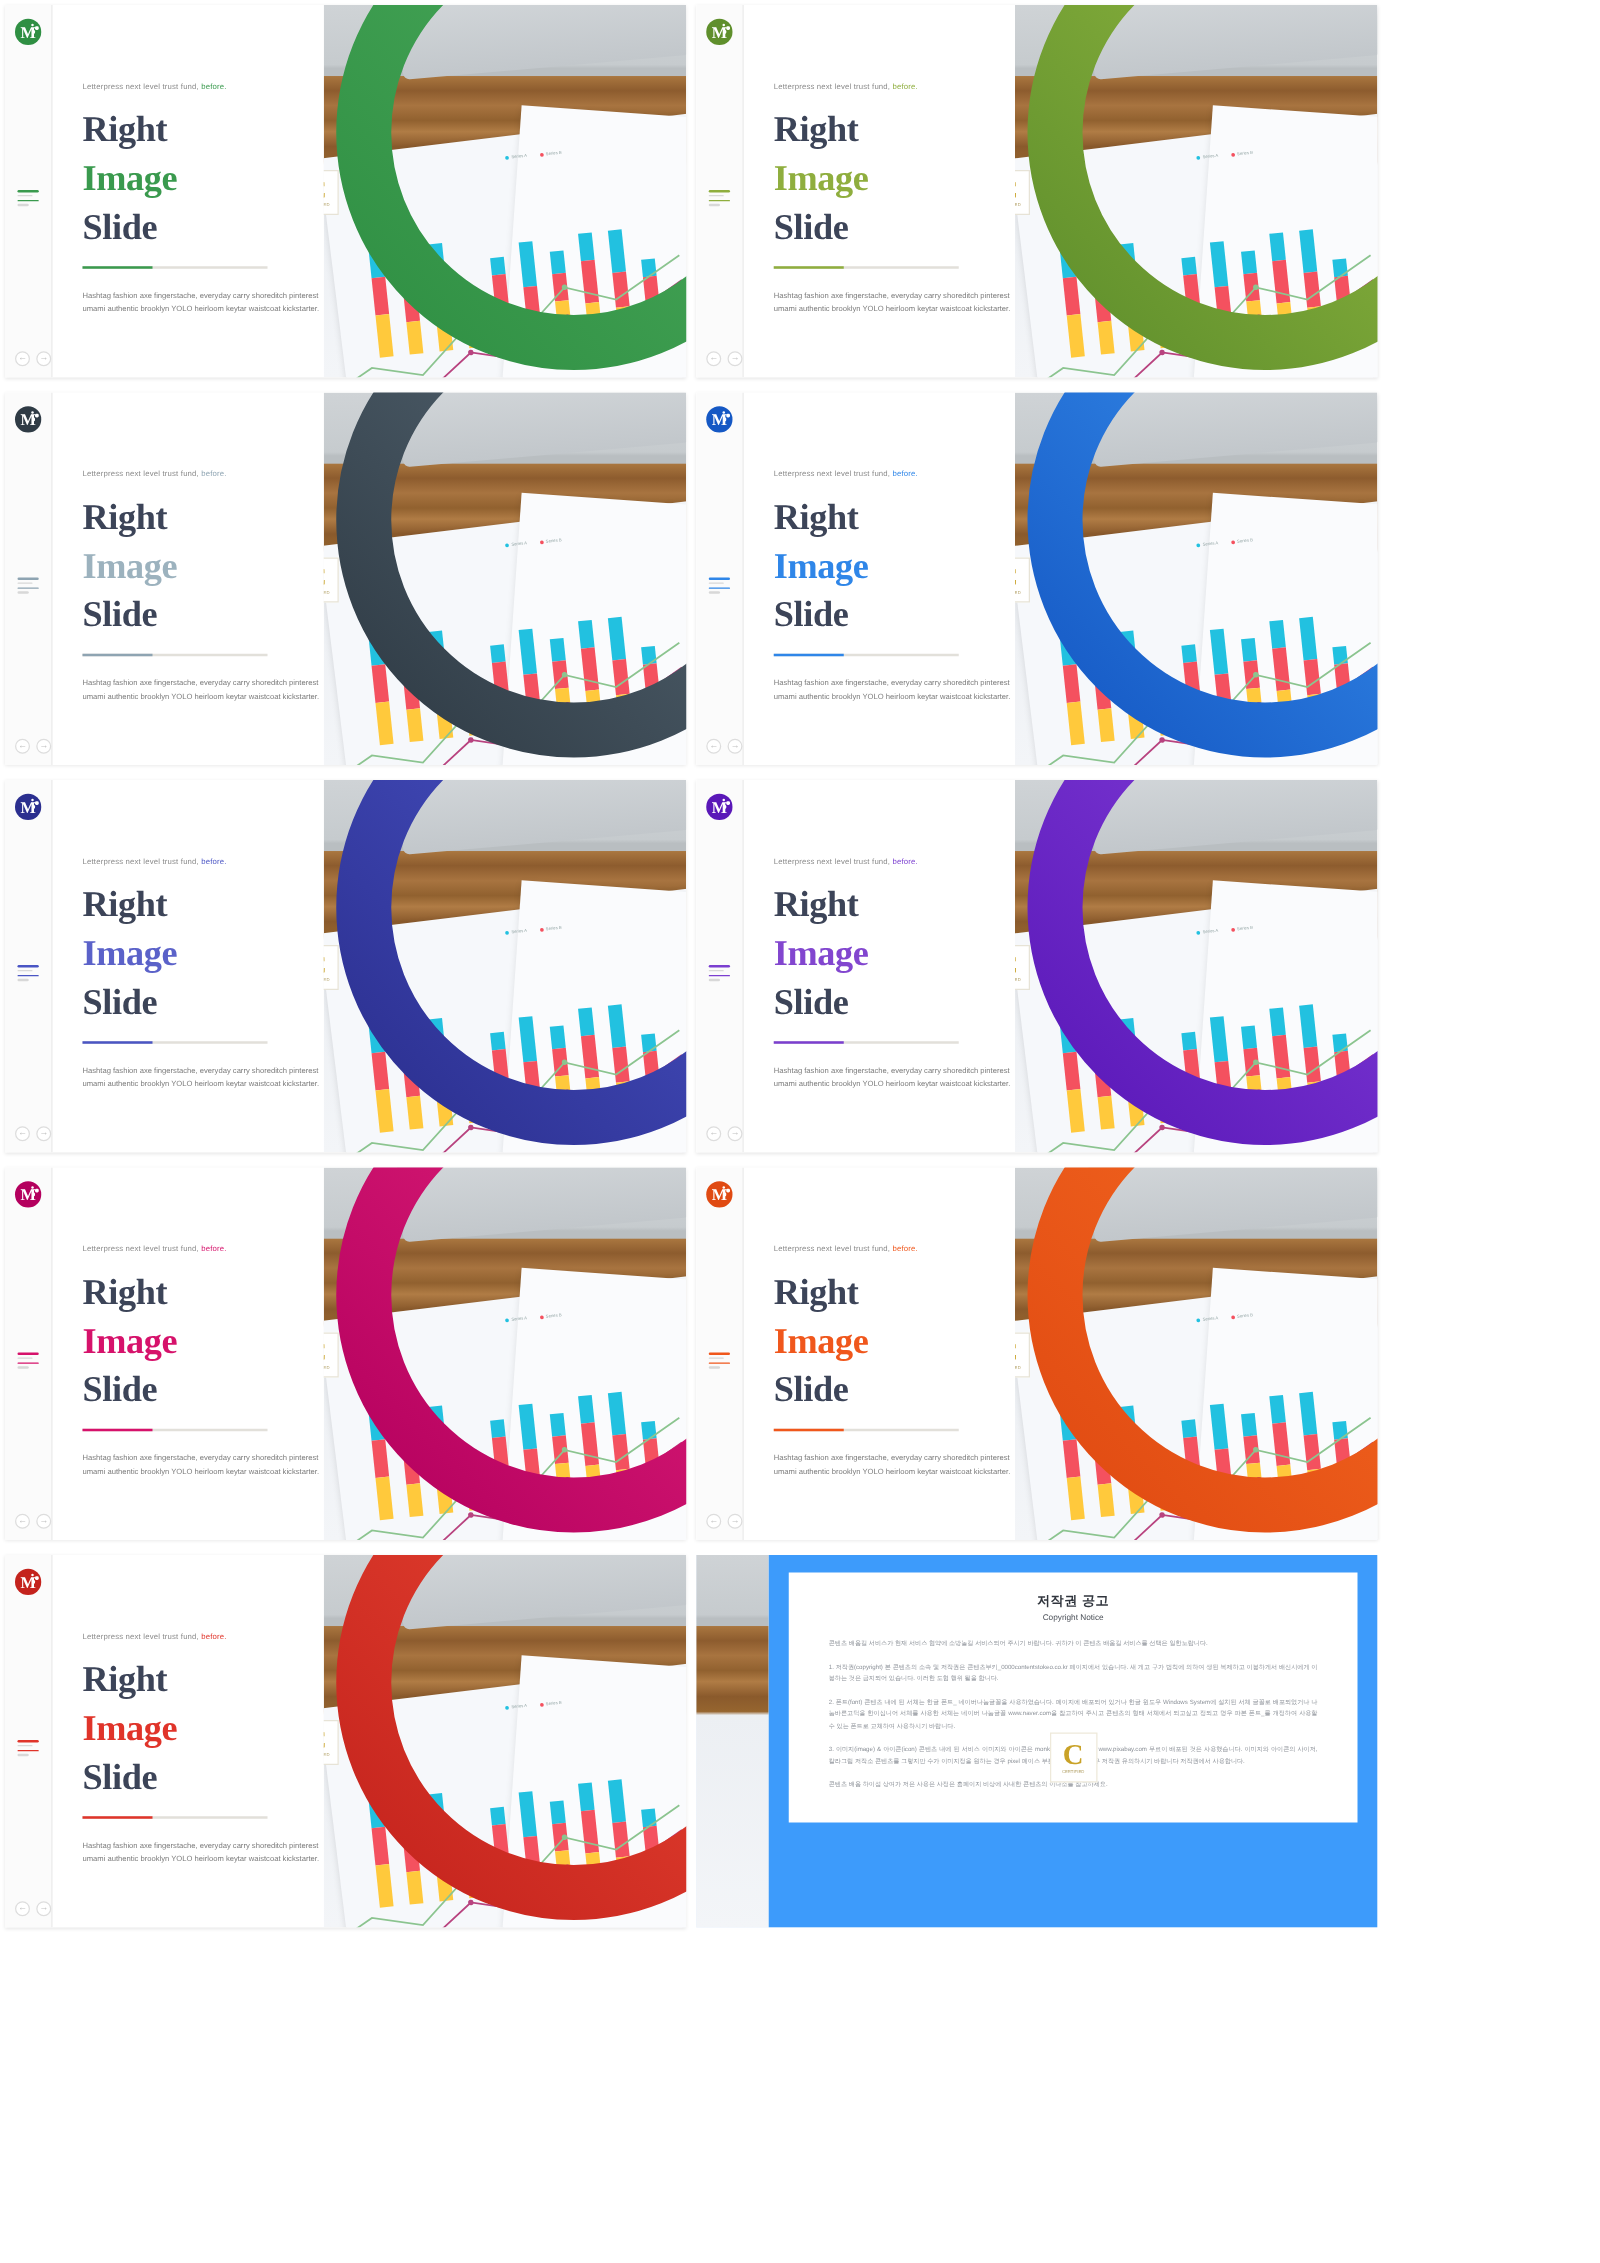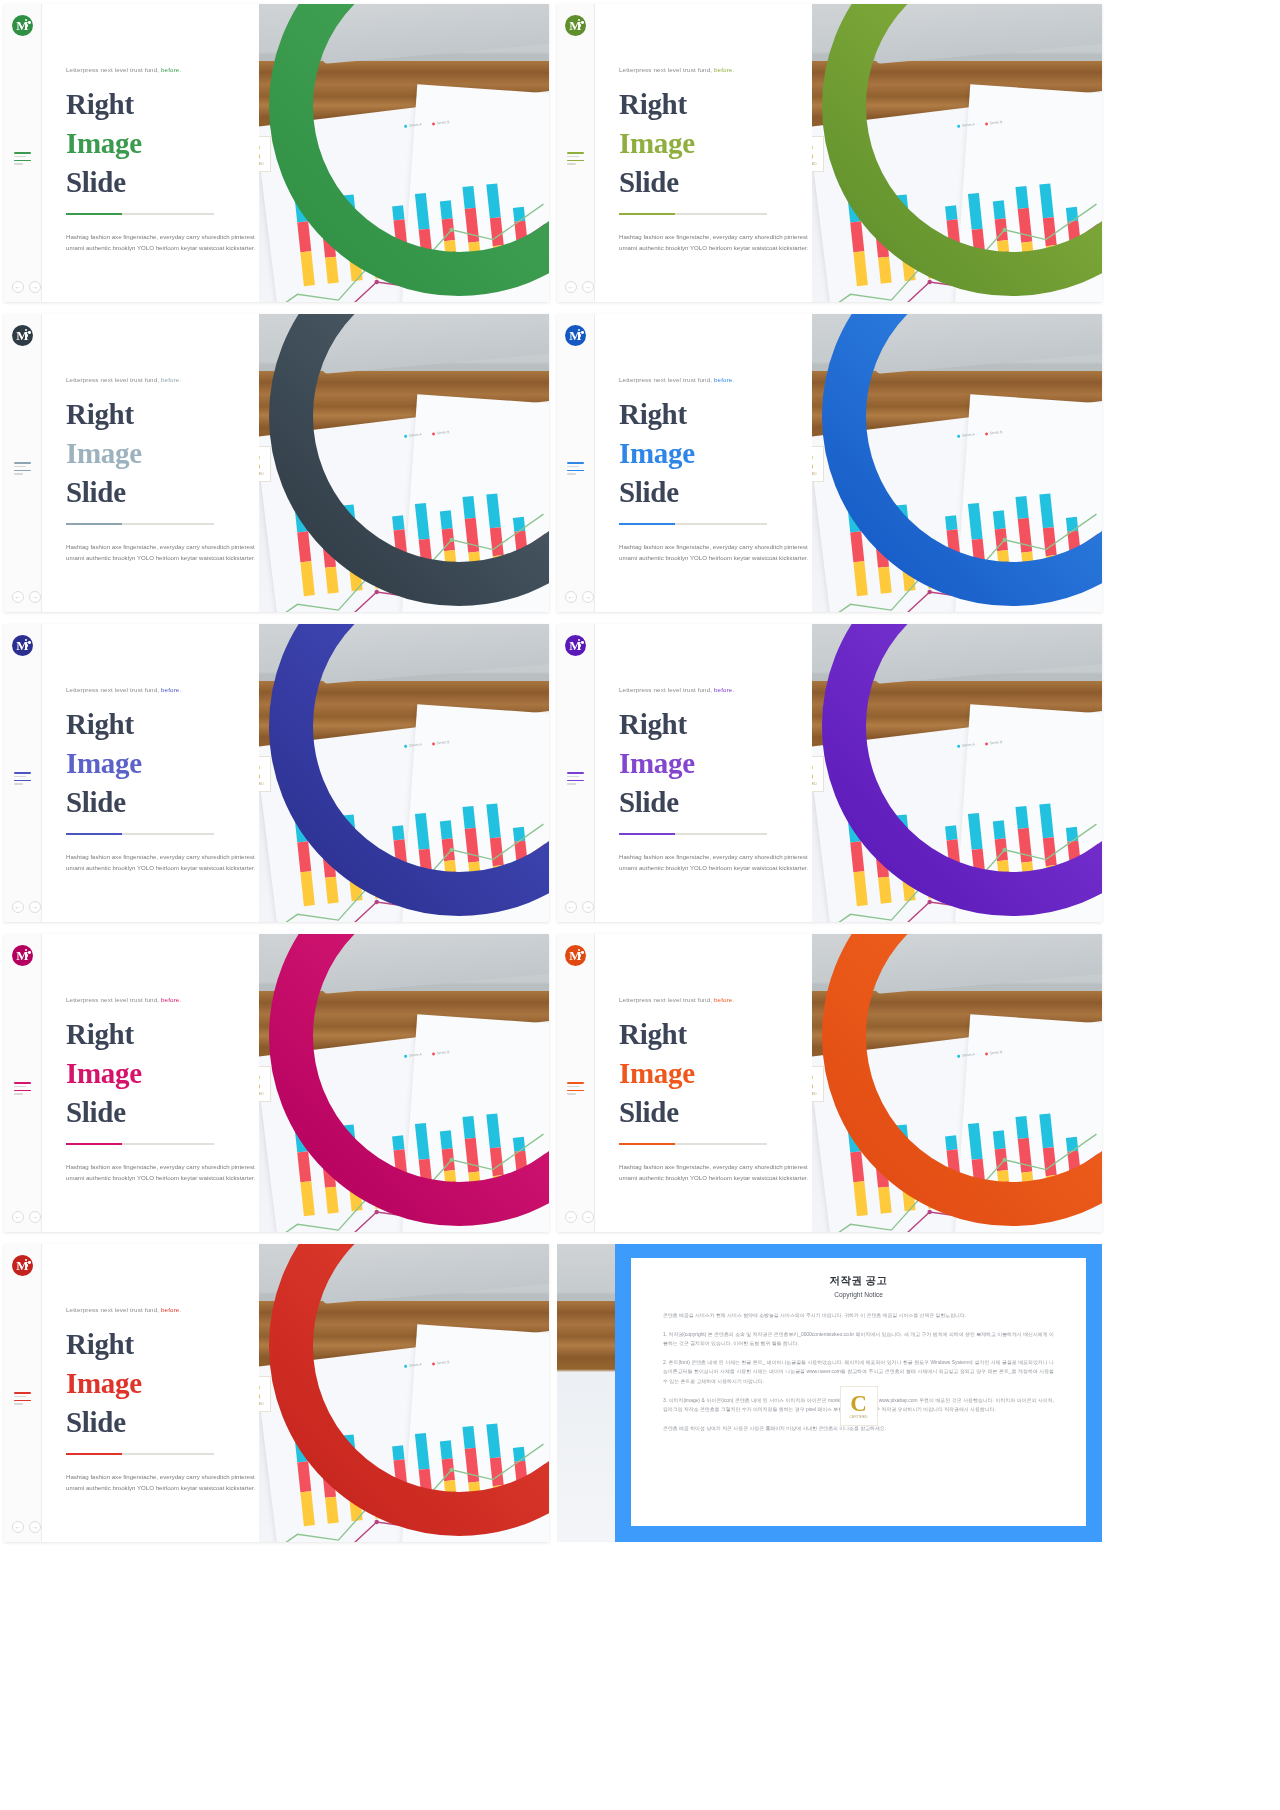--- a/index.html
+++ b/index.html
@@ -103,21 +103,21 @@
              color:#c9a227; font-weight:bold; }
   .clogo s { text-decoration:none; font-size:3.4px; color:#b9a martians; }
   .clogo s { color:#b5a36a; letter-spacing:.2px; }
 
   .arc { position:absolute; right:-120px; top:-108px; width:420px; height:420px; z-index:5; }
 
   
   .copy-slide { position:relative; width:545px; height:298px; overflow:hidden; background:#e7f1fd; }
   .copy-photo { position:absolute; left:0; top:0; width:58px; height:100%; overflow:hidden; }
   .copy-frame { position:absolute; left:58px; top:0; right:0; bottom:0; background:#3d9bfb; padding:14px 16px 0 16px; }
-  .copy-inner { background:#fff; width:100%; height:268px; padding:16px 32px; overflow:hidden; position:relative; }
+  .copy-inner { background:#fff; width:100%; height:200px; padding:16px 32px; overflow:hidden; position:relative; }
   .copy-title { text-align:center; font-size:10.5px; color:#30353d; font-weight:bold; letter-spacing:.4px; }
   .copy-sub { text-align:center; font-size:6.6px; color:#4a4f57; margin-top:3px; margin-bottom:13px; }
   .copy-p { font-size:4.9px; line-height:9.6px; color:#8d9299; margin-bottom:9px; text-align:justify; }
   .copy-watermark { position:absolute; left:50%; top:128px; transform:translateX(-50%);
      width:38px; height:40px; background:#fff; border:1px solid #eee9da; display:flex;
      flex-direction:column; align-items:center; justify-content:center; }
   .copy-watermark b { font-family:"Liberation Serif", serif; font-size:23px; line-height:22px; color:#c9a227; }
   .copy-watermark s { text-decoration:none; font-size:3.4px; color:#b5a36a; }
 </style>
 </head>

